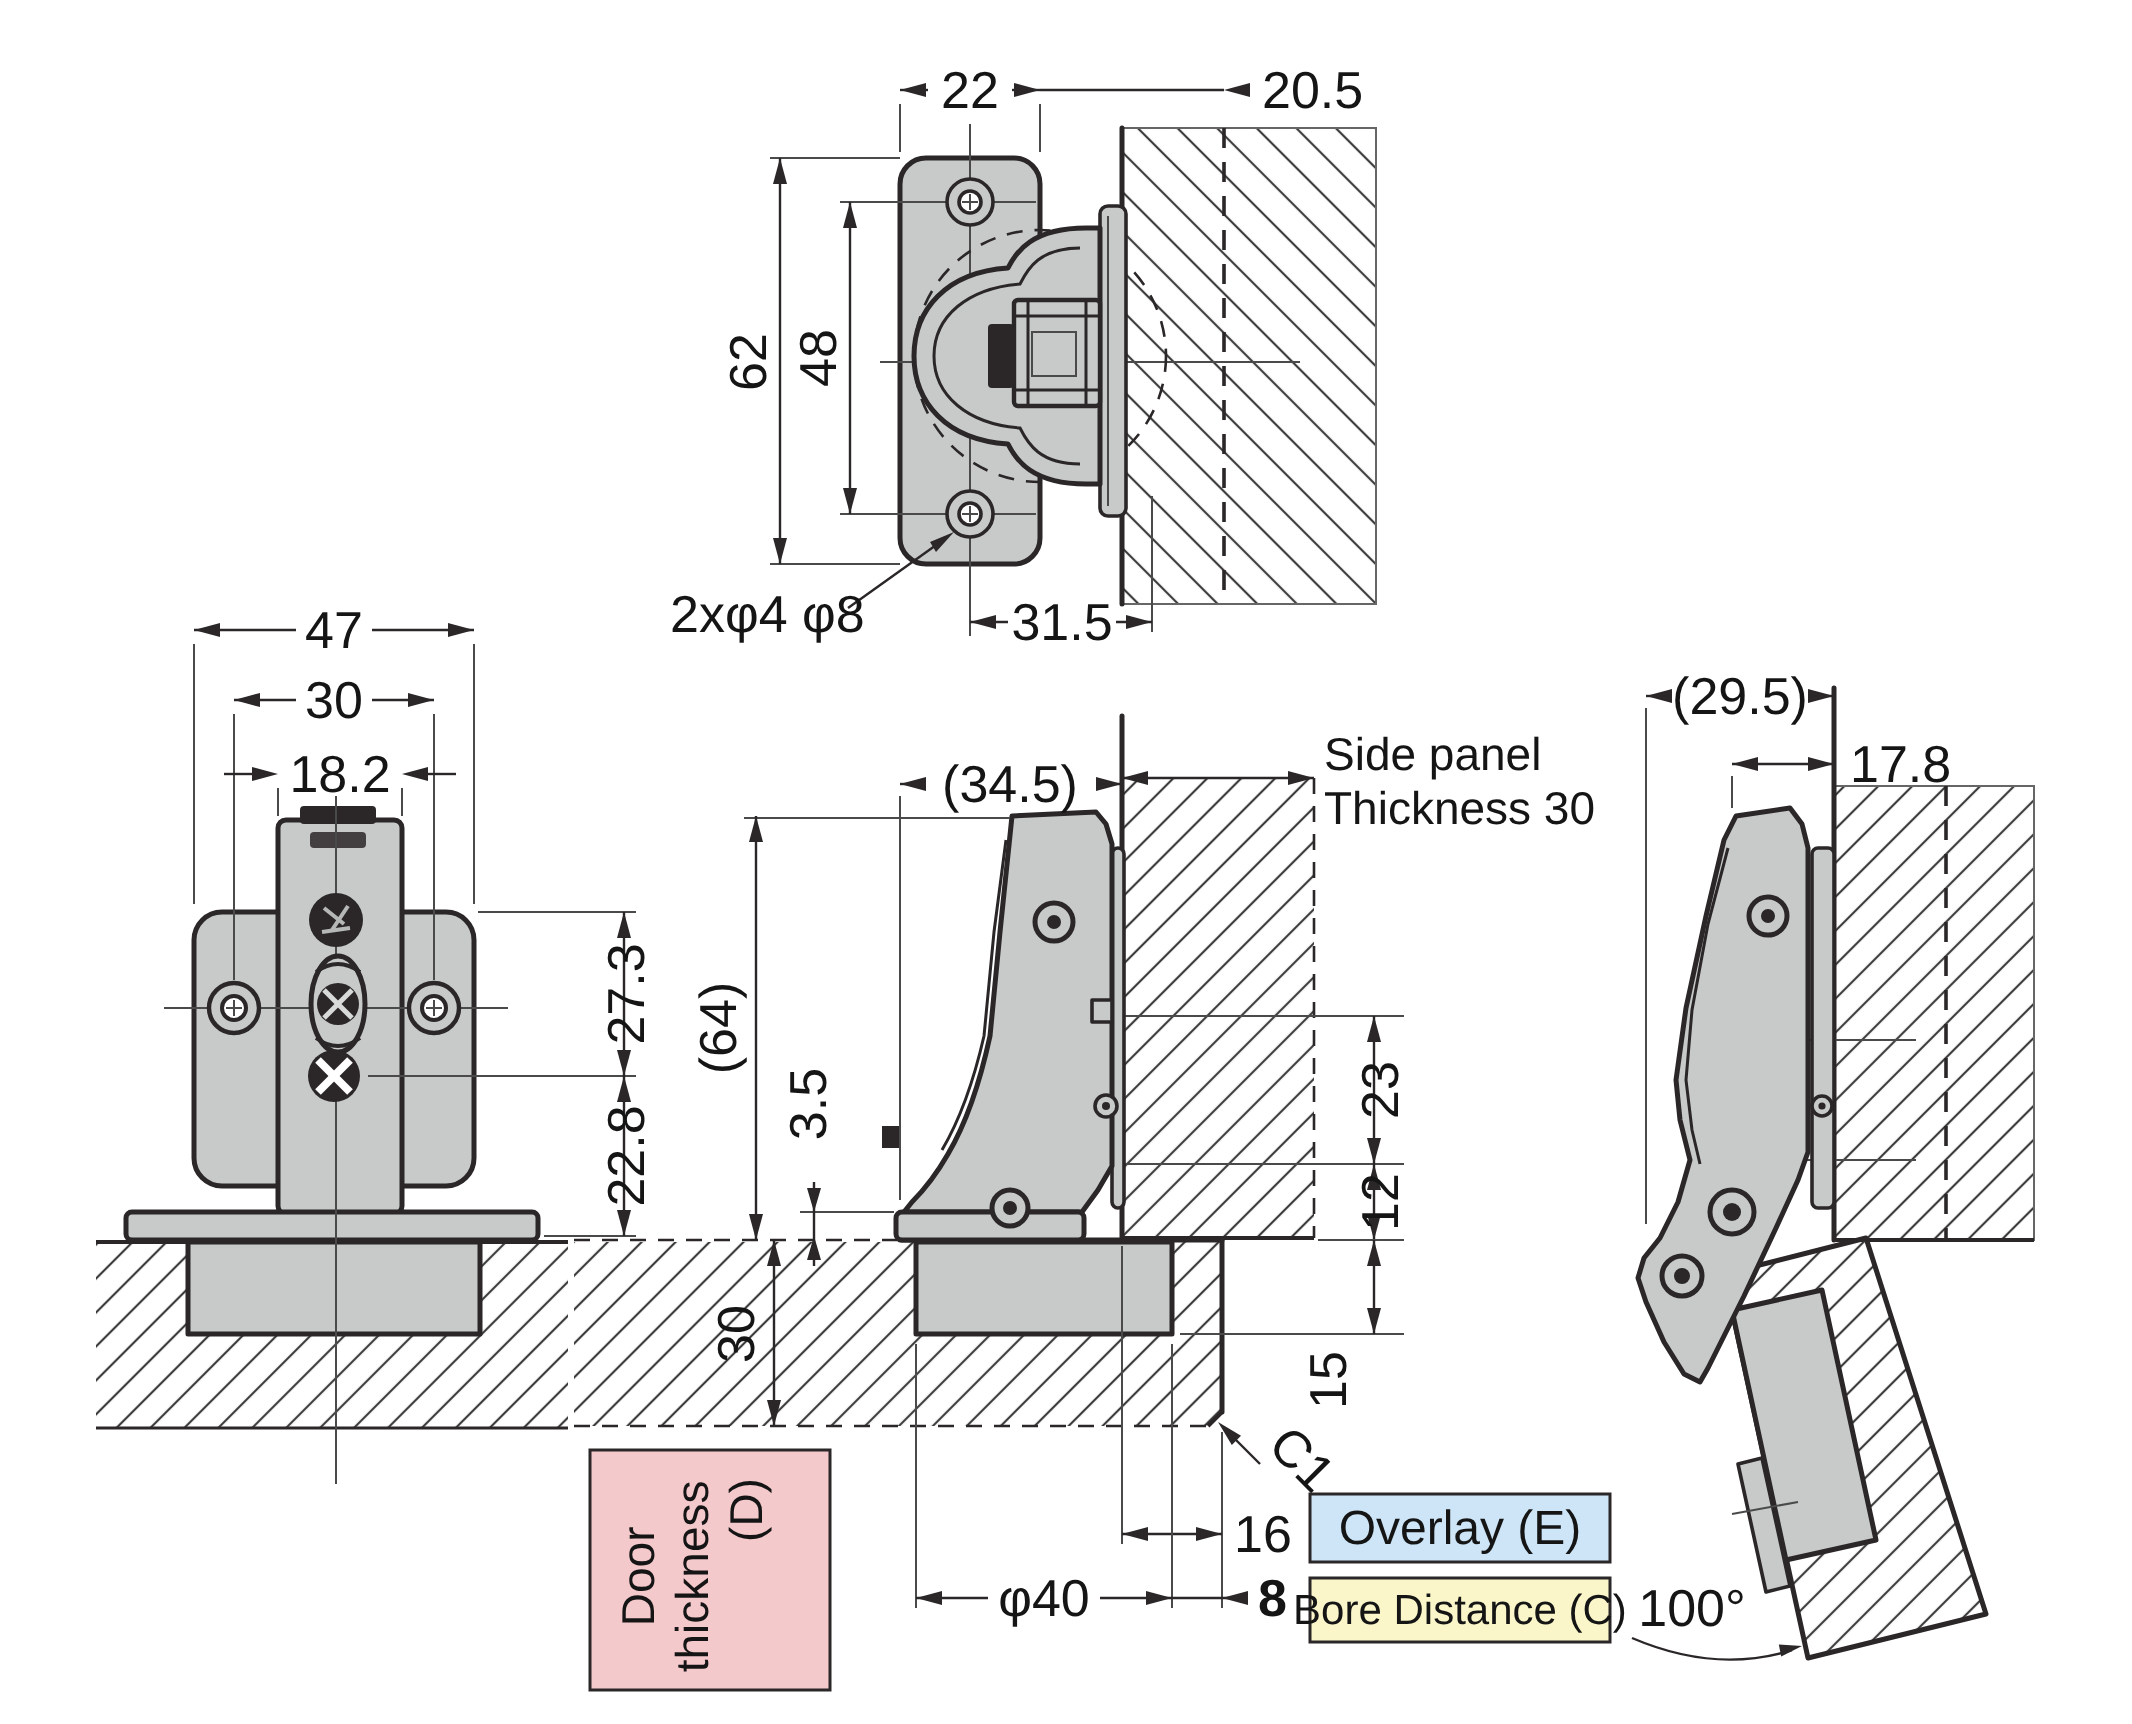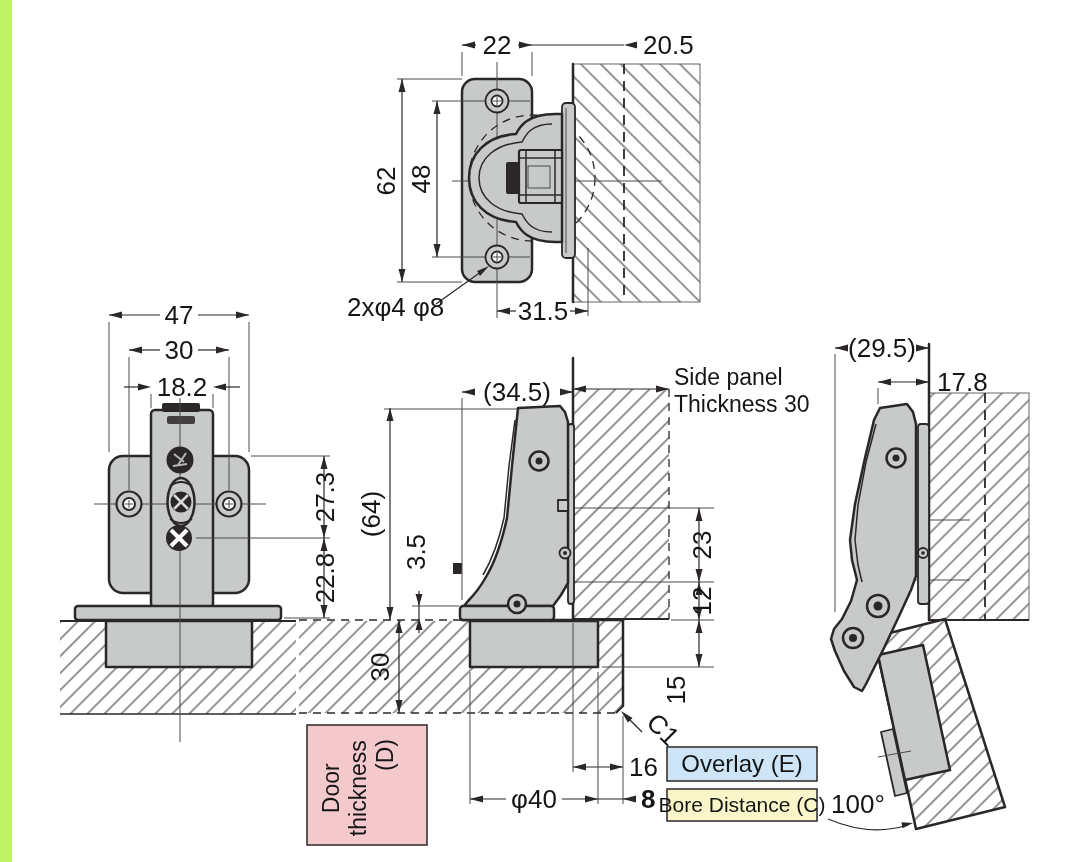--- a/index.html
+++ b/index.html
@@ -1,16 +1,16 @@
 <!DOCTYPE html>
 <html><head>
 <meta charset="utf-8">
 <style>
   html,body{margin:0;padding:0;background:#fff;}
-  .stage{position:relative;width:950px;height:862px;background:#bef264;font-family:"Liberation Sans",sans-serif;padding-left:12px;}
+  .stage{position:relative;width:950px;height:862px;background:#bef264;font-family:"Liberation Sans",sans-serif;}
   svg{display:block;}
   .part{fill:#c7cac9;stroke:#2b2728;stroke-width:2.5;stroke-linejoin:round;}
   .part-thin{fill:#c7cac9;stroke:#2b2728;stroke-width:1.8;stroke-linejoin:round;}
   .ol{fill:none;stroke:#2b2728;stroke-width:2.5;stroke-linejoin:round;stroke-linecap:round;}
   .ol2{fill:none;stroke:#2b2728;stroke-width:2;}
   .inner{fill:none;stroke:#2b2728;stroke-width:1.5;}
   .thin{fill:none;stroke:#4a4a4a;stroke-width:1;}
   .dimline{fill:none;stroke:#2b2728;stroke-width:1.2;}
   .dash{fill:none;stroke:#2b2728;stroke-width:1.8;stroke-dasharray:10 7;}
   .dash-thin{fill:none;stroke:#2b2728;stroke-width:1.3;stroke-dasharray:8 6;}

